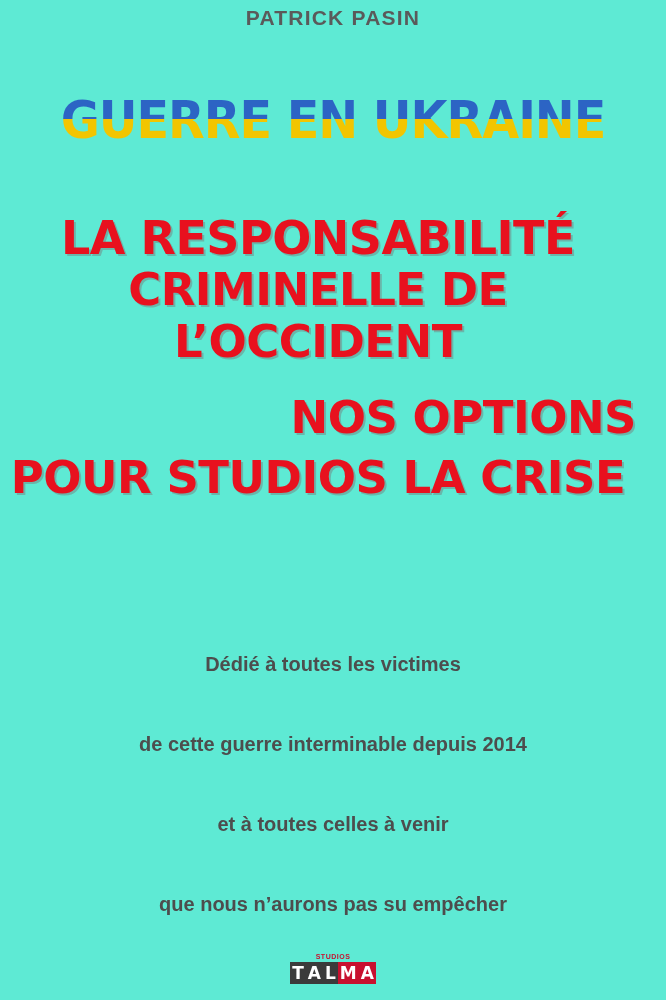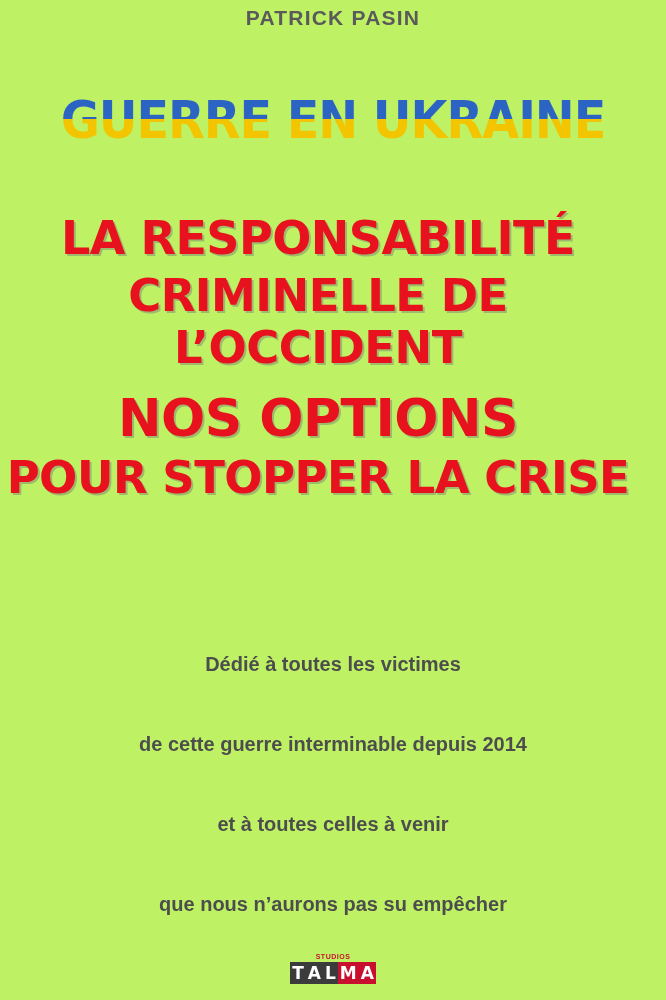--- a/index.html
+++ b/index.html
@@ -12,21 +12,21 @@
     height: 1000px;
     position: relative;
     font-family: "Liberation Sans", sans-serif;
     overflow: hidden;
   }
 
   .page {
     width: 666px;
     height: 1000px;
     position: relative;
-    background: #bef264;
+    background: #5eead4;
   }
 
   
   .author {
     position: absolute;
     top: 6px;
     left: 0;
     width: 666px;
     text-align: center;
     font-size: 21px;
@@ -72,24 +72,24 @@
     text-align: center;
     color: #e8111e;
     font-weight: bold;
     font-family: "DejaVu Sans", sans-serif;
     text-shadow: 2px 2px 0 rgba(120,120,120,0.45);
     letter-spacing: -0.5px;
   }
 
   .red-1 { top: 212px; font-size: 45px; line-height: 52px; }
   .red-1 .l1 { display:block; font-size: 46px; }
-  .red-1 .l2 { display:block; font-size: 45px; margin-top: 6px; }
+  .red-1 .l2 { display:block; font-size: 45px; }
 
   .red-2 { top: 392px; font-size: 45px; line-height: 52px; }
-  .red-2 .l1 { display:block; font-size: 52px; }
+  .red-2 .l1 { display:block; font-size: 45px; text-align: right; }
   .red-2 .l2 { display:block; font-size: 45px; margin-top: 8px; }
 
   
   .dedication {
     position: absolute;
     top: 600px;
     left: 0;
     width: 666px;
     text-align: center;
     color: #4d4d4d;
@@ -148,21 +148,21 @@
     <span class="flagtext">GUERRE EN UKRAINE</span>
   </div>
 
   <div class="red-block red-1">
     <span class="l1">LA RESPONSABILITÉ</span>
     <span class="l2">CRIMINELLE DE L’OCCIDENT</span>
   </div>
 
   <div class="red-block red-2">
     <span class="l1">NOS OPTIONS</span>
-    <span class="l2">POUR STOPPER LA CRISE</span>
+    <span class="l2">POUR STUDIOS LA CRISE</span>
   </div>
 
   <div class="dedication">
     <span>Dédié à toutes les victimes</span>
     <span>de cette guerre interminable depuis 2014</span>
     <span>et à toutes celles à venir</span>
     <span>que nous n’aurons pas su empêcher</span>
   </div>
 
   <div class="logo">

